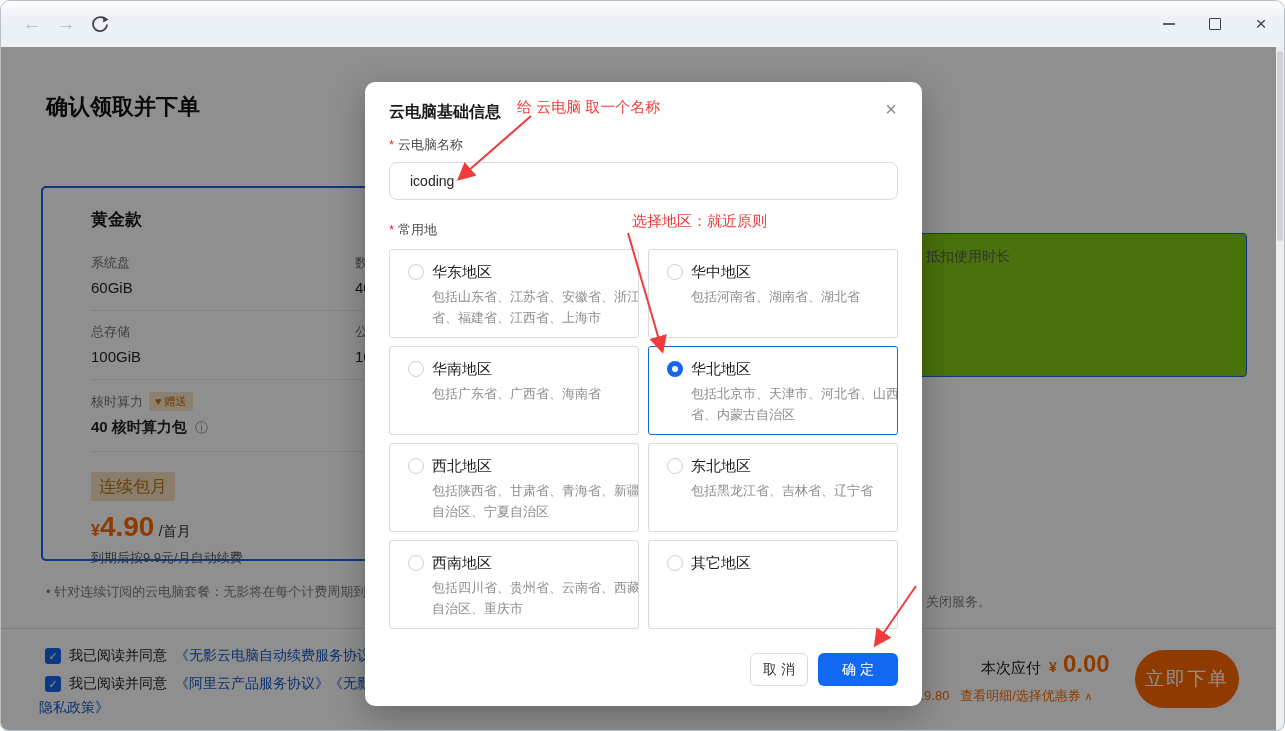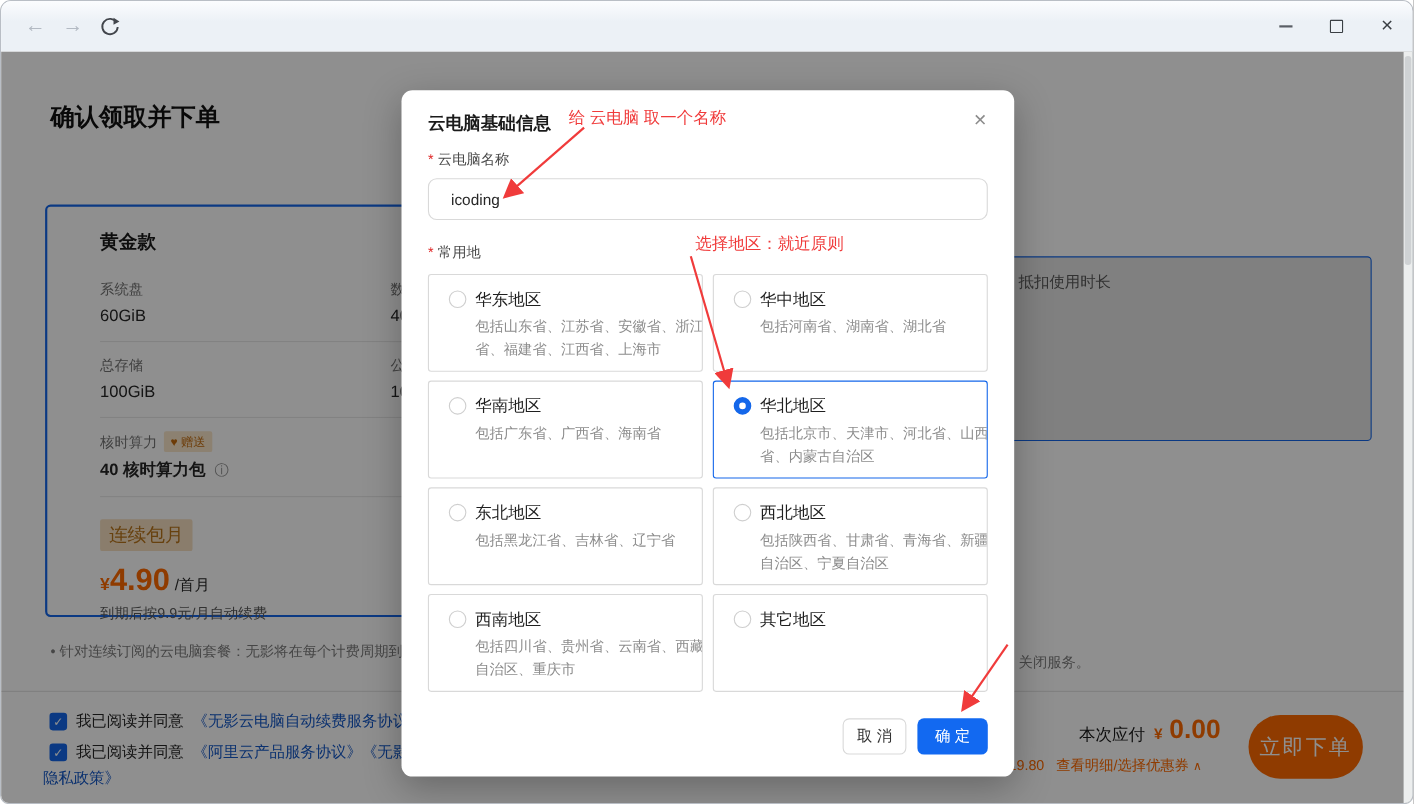--- a/index.html
+++ b/index.html
@@ -39,22 +39,22 @@
   .info-ic{ color:#8c8c8c; font-size:13px; font-weight:normal; margin-left:4px;}
   .spec-col2{ position:absolute; left:312px; top:66px; width:40px; }
   .billing-badge{ display:inline-block; font-size:17px; color:#b8741a; background:#f6dfc0;
                   padding:3px 8px; border-radius:2px; margin:8px 0 10px 0; }
   .price-line{ white-space:nowrap; }
   .price-cur{ font-size:16px; color:#ff6a00; font-weight:bold; }
   .price-num{ font-size:28px; color:#ff6a00; font-weight:bold; }
   .price-unit{ font-size:14px; color:#262626; }
   .renew-note{ font-size:13px; color:#595959; margin-top:6px; }
 
-  .right-panel{ position:absolute; left:900px; top:186px; width:346px; height:168px;
-                border:1.5px solid #1467ea; border-radius:4px; background:#e5e5e5;}
+  .right-panel{ position:absolute; left:900px; top:186px; width:346px; height:144px;
+                border:1.5px solid #1467ea; border-radius:4px; background:#84cc16;}
   .right-panel-text{ position:absolute; left:24px; top:14px; font-size:14px; color:#595959; }
 
   .footnote{ position:absolute; font-size:13px; color:#7d7d7d; }
   .fn-left{ left:45px; top:536px; }
   .fn-right{ left:925px; top:546px; }
 
   .bottom-divider{ position:absolute; left:0; right:0; top:581px; border-top:1px solid #e2e2e2; }
 
   .checkline{ position:absolute; display:flex; align-items:center; gap:8px; white-space:nowrap;}
   .cb{ width:16px; height:16px; background:#1467ea; border-radius:3px; color:#fff; font-size:11px;
@@ -89,21 +89,21 @@
   .region-card.selected{ border-color:#1467ea; }
   .radio{ width:16px; height:16px; border-radius:50%; border:1px solid #cfcfcf; background:#fff;
           flex:0 0 auto; margin-top:1px;}
   .region-card.selected .radio{ border:5px solid #1467ea; }
   .region-body{ margin-left:8px; }
   .region-name{ font-size:15px; color:#1f1f1f; }
   .region-desc{ font-size:13px; color:#8c8c8c; line-height:1.65; margin-top:4px; width:208px; }
   .modal-footer{ margin-top:24px; display:flex; justify-content:flex-end; gap:10px; }
   .btn{ height:33px; border-radius:6px; font-size:14px; font-family:inherit; cursor:pointer; }
   .btn-cancel{ width:58px; background:#fff; border:1px solid #d9d9d9; color:#333; }
-  .btn-confirm{ width:64px; background:#1269f1; border:none; color:#fff; }
+  .btn-confirm{ width:80px; background:#1269f1; border:none; color:#fff; }
 
   .annotation{ position:absolute; color:#f03b3b; font-size:15px; z-index:6; white-space:nowrap;}
   .ann-name{ left:152px; top:16px; }
   .ann-region{ left:267px; top:130px; }
   .arrows{ position:absolute; inset:0; z-index:5; pointer-events:none; }
 </style>
 </head>
 <body>
 
 <div class="window">
@@ -264,30 +264,30 @@
     <div class="radio"></div>
     <div class="region-body">
       <div class="region-name">华北地区</div>
       <div class="region-desc">包括北京市、天津市、河北省、山西省、内蒙古自治区</div>
     </div>
   </div>
 
   <div class="region-card">
     <div class="radio"></div>
     <div class="region-body">
+      <div class="region-name">西北地区</div>
+      <div class="region-desc">包括陕西省、甘肃省、青海省、新疆自治区、宁夏自治区</div>
+    </div>
+  </div>
+
+  <div class="region-card">
+    <div class="radio"></div>
+    <div class="region-body">
       <div class="region-name">东北地区</div>
       <div class="region-desc">包括黑龙江省、吉林省、辽宁省</div>
-    </div>
-  </div>
-
-  <div class="region-card">
-    <div class="radio"></div>
-    <div class="region-body">
-      <div class="region-name">西北地区</div>
-      <div class="region-desc">包括陕西省、甘肃省、青海省、新疆自治区、宁夏自治区</div>
     </div>
   </div>
 
   <div class="region-card">
     <div class="radio"></div>
     <div class="region-body">
       <div class="region-name">西南地区</div>
       <div class="region-desc">包括四川省、贵州省、云南省、西藏自治区、重庆市</div>
     </div>
   </div>

